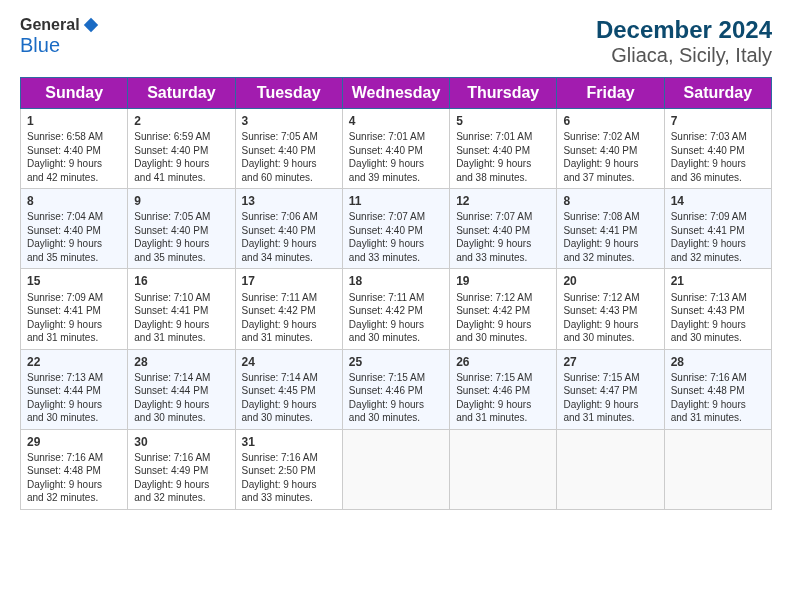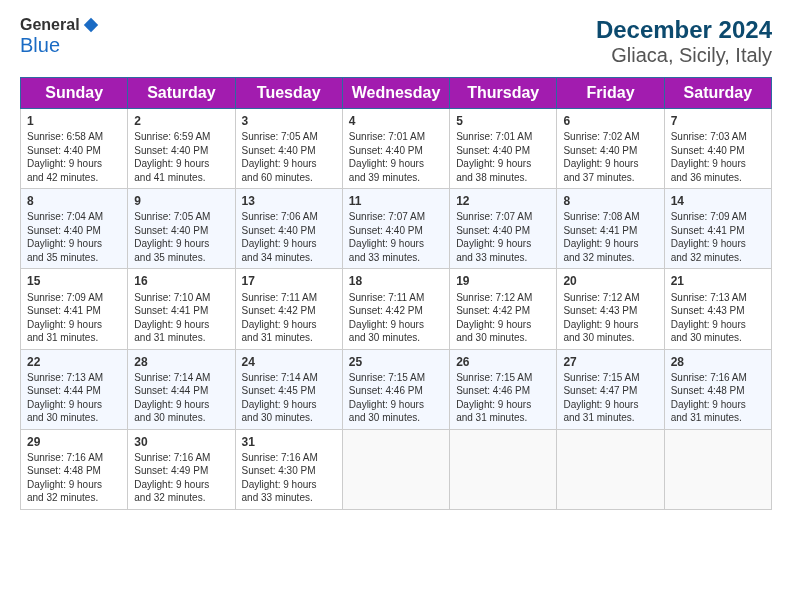--- a/index.html
+++ b/index.html
@@ -156,21 +156,21 @@
           <td><span class="day-number">28</span><span>Sunrise: 7:14 AM</span><br><span>Sunset: 4:44 PM</span><br><span>Daylight: 9 hours and 30 minutes.</span></td>
           <td><span class="day-number">24</span><span>Sunrise: 7:14 AM</span><br><span>Sunset: 4:45 PM</span><br><span>Daylight: 9 hours and 30 minutes.</span></td>
           <td><span class="day-number">25</span><span>Sunrise: 7:15 AM</span><br><span>Sunset: 4:46 PM</span><br><span>Daylight: 9 hours and 30 minutes.</span></td>
           <td><span class="day-number">26</span><span>Sunrise: 7:15 AM</span><br><span>Sunset: 4:46 PM</span><br><span>Daylight: 9 hours and 31 minutes.</span></td>
           <td><span class="day-number">27</span><span>Sunrise: 7:15 AM</span><br><span>Sunset: 4:47 PM</span><br><span>Daylight: 9 hours and 31 minutes.</span></td>
           <td><span class="day-number">28</span><span>Sunrise: 7:16 AM</span><br><span>Sunset: 4:48 PM</span><br><span>Daylight: 9 hours and 31 minutes.</span></td>
         </tr>
         <tr>
           <td><span class="day-number">29</span><span>Sunrise: 7:16 AM</span><br><span>Sunset: 4:48 PM</span><br><span>Daylight: 9 hours and 32 minutes.</span></td>
           <td><span class="day-number">30</span><span>Sunrise: 7:16 AM</span><br><span>Sunset: 4:49 PM</span><br><span>Daylight: 9 hours and 32 minutes.</span></td>
-          <td><span class="day-number">31</span><span>Sunrise: 7:16 AM</span><br><span>Sunset: 4:30 PM</span><br><span>Daylight: 9 hours and 33 minutes.</span></td>
+          <td><span class="day-number">31</span><span>Sunrise: 7:16 AM</span><br><span>Sunset: 2:50 PM</span><br><span>Daylight: 9 hours and 33 minutes.</span></td>
           <td class="empty-cell"></td>
           <td class="empty-cell"></td>
           <td class="empty-cell"></td>
           <td class="empty-cell"></td>
         </tr>
       </tbody>
   </table>
 </div>
 
 </body></html>

